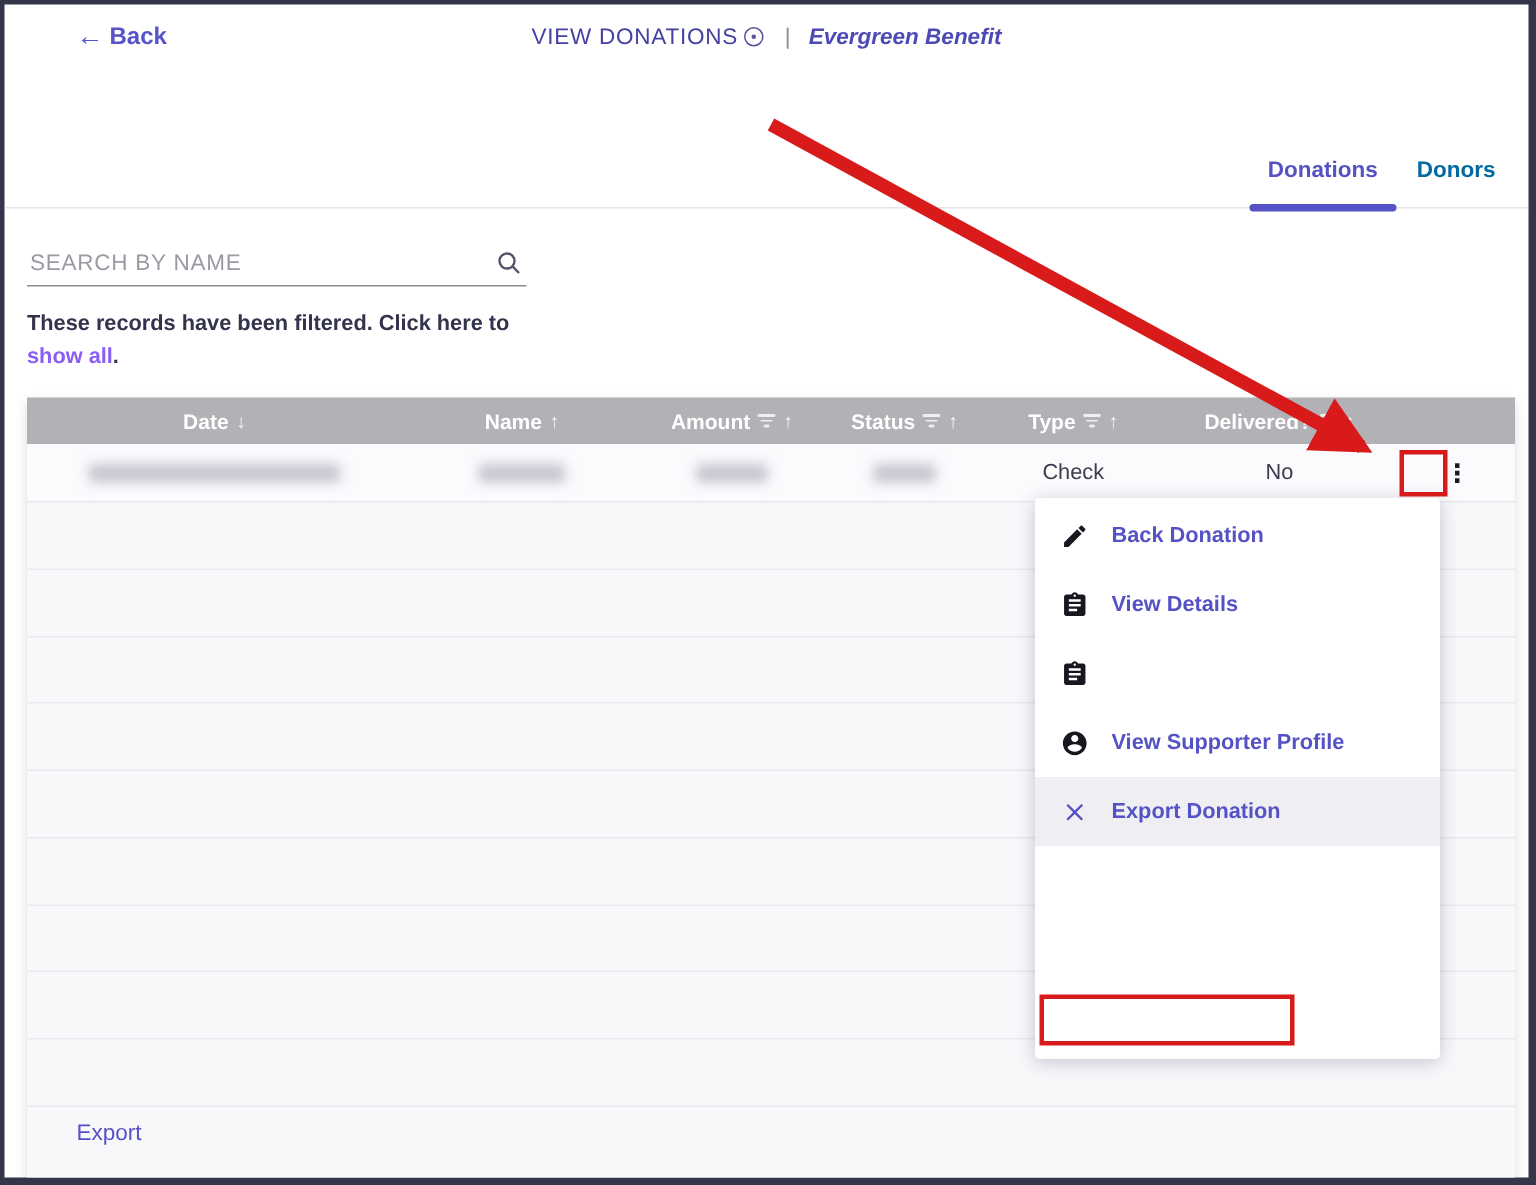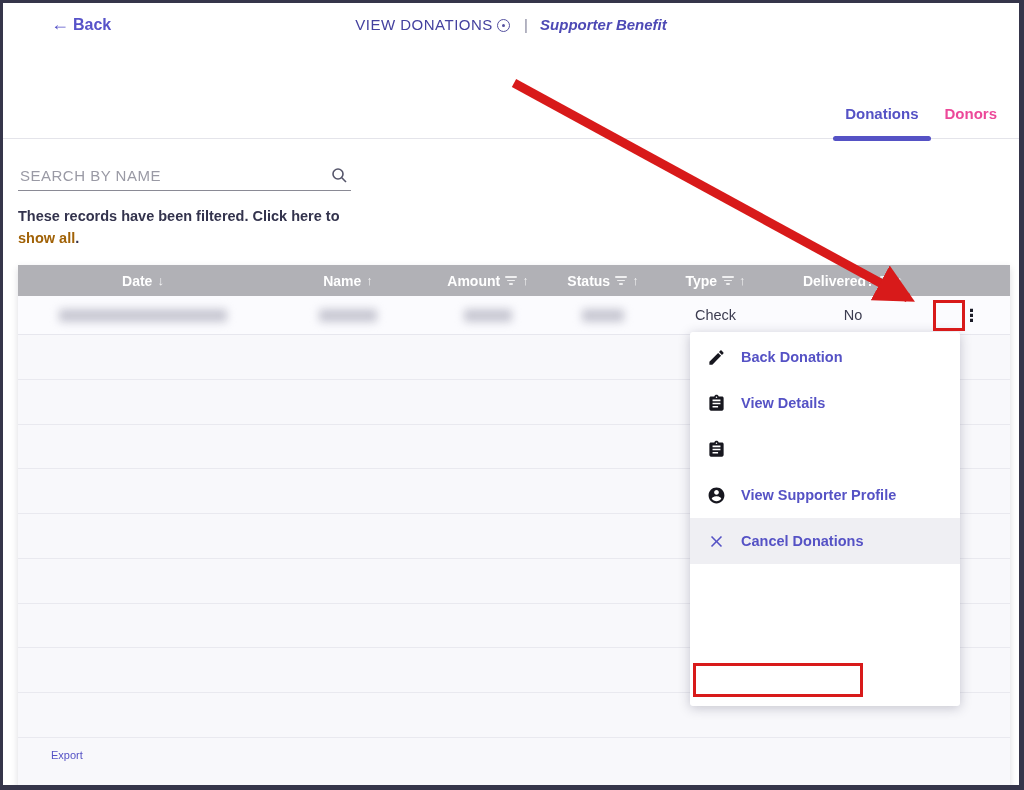--- a/index.html
+++ b/index.html
@@ -23,36 +23,36 @@
     background:#55519f; border-radius:50%; }
   .t-sep { color:#8a8aa0; margin:0 8px; font-weight:normal; }
   .t-sub { font-style:italic; font-weight:bold; color:#4d49b5; }
 
   
   .tabs-row { position:absolute; left:0; top:94px; width:100%; height:42px;
     border-bottom:1px solid #e4e4ea; }
   .tabs { position:absolute; right:22px; top:0; display:flex; gap:26px; height:42px; }
   .tab { font-size:15px; font-weight:bold; padding-top:8px; cursor:pointer; position:relative; }
   .tab.active { color:#5552c5; }
-  .tab.inactive { color:#ec4899; }
+  .tab.inactive { color:#0369a1; }
   .tab.active::after { content:""; position:absolute; left:-12px; right:-12px; bottom:-2px;
     height:5px; background:#5552c5; border-radius:3px; }
 
   
   .search-wrap { position:absolute; left:15px; top:160px; width:333px; }
   .search-input { width:100%; border:none; border-bottom:1px solid #8a8a95; background:transparent;
     font-family:"Liberation Sans",sans-serif; font-size:15px; letter-spacing:0.5px;
     color:#c2410c; padding:4px 28px 6px 2px; outline:none; }
   .search-input::placeholder { color:#9a9aa5; }
   .search-icon { position:absolute; right:4px; top:4px; width:16px; height:16px; }
 
   
   .notice { position:absolute; left:15px; top:202px; width:340px; font-size:14.5px;
     font-weight:bold; color:#33334d; line-height:1.55; }
-  .notice a { color:#a16207; text-decoration:none; cursor:pointer; }
+  .notice a { color:#8b5cf6; text-decoration:none; cursor:pointer; }
 
   
   .table-card { position:absolute; left:15px; top:262px; width:992px; height:572px;
     background:#f8f8fb; border-radius:0 0 8px 8px; box-shadow:0 3px 7px rgba(60,60,80,0.18); }
   .thead { display:grid; grid-template-columns:250px 160px 120px 110px 115px 160px 1fr;
     height:31px; background:#b1b1b6; align-items:center; color:#fff; font-size:14px;
     font-weight:bold; }
   .th { text-align:center; display:flex; align-items:center; justify-content:center; gap:5px;
     cursor:pointer; }
   .sort-glyph { font-size:13px; opacity:0.85; }
@@ -72,21 +72,21 @@
   .red-date { width:168px; } .red-name { width:58px; } .red-amount { width:48px; }
   .red-status { width:42px; }
   .kebab-btn { width:26px; height:26px; margin:0 auto; display:flex; align-items:center;
     justify-content:center; cursor:pointer; font-size:17px; font-weight:bold; color:#1c1c28;
     letter-spacing:0; line-height:1; }
 
   .empty-rows { display:grid; grid-auto-rows:1fr; height:403px; }
   .empty-row { border-bottom:1px solid #e9e9ef; }
 
   .table-footer { height:34px; display:flex; align-items:center; padding-left:33px; }
-  .export-link { color:#5552c5; font-size:11px; text-decoration:none; cursor:pointer; }
+  .export-link { color:#5552c5; font-size:15px; text-decoration:none; cursor:pointer; }
 
   
   .menu { position:absolute; left:687px; top:329px; width:270px; height:374px; background:#fff;
     border-radius:3px; box-shadow:0 2px 12px rgba(40,40,70,0.25); padding-top:2px; z-index:5; }
   .menu-item { height:46px; display:flex; align-items:center; gap:15px; padding-left:17px;
     cursor:pointer; font-size:14.5px; color:#5552c5; font-weight:bold; }
   .menu-item.highlighted { background:#efeff3; }
   .menu-icon { width:19px; height:19px; flex:0 0 19px; }
   .menu-icon svg { width:19px; height:19px; display:block; }
 
@@ -103,21 +103,21 @@
 <div class="window">
 
   <div class="topbar">
     <div class="back-link">
       <span class="back-arrow">←</span>
       <span>Back</span>
     </div>
     <div class="page-title-wrap">
       <span class="t-main">VIEW DONATIONS</span><span class="info-icon"></span>
       <span class="t-sep">|</span>
-      <span class="t-sub">Supporter Benefit</span>
+      <span class="t-sub">Evergreen Benefit</span>
     </div>
   </div>
 
   <div class="tabs-row">
     <div class="tabs">
       <div class="tab active">Donations</div>
       <div class="tab inactive">Donors</div>
     </div>
   </div>
 
@@ -250,21 +250,21 @@
           </svg>
       </span>
       <span>View Supporter Profile</span>
     </div>
     <div class="menu-item highlighted">
       <span class="menu-icon">
         <svg viewBox="0 0 24 24">
             <path fill="#5552c5" d="M19 6.41L17.59 5 12 10.59 6.41 5 5 6.41 10.59 12 5 17.59 6.41 19 12 13.41 17.59 19 19 17.59 13.41 12z"></path>
           </svg>
       </span>
-      <span>Cancel Donations</span>
+      <span>Export Donation</span>
     </div>
   </div>
 
   <svg class="annot-svg">
     <defs>
       <marker id="arrowhead" viewBox="0 0 10 10" refX="8" refY="5" markerWidth="4.4" markerHeight="4.4" orient="auto">
         <path d="M0,0 L10,5 L0,10 z" fill="#d81a1a"></path>
       </marker>
     </defs>
     <line x1="511" y1="80" x2="905" y2="295" stroke="#d81a1a" stroke-width="9" marker-end="url(#arrowhead)"></line>

